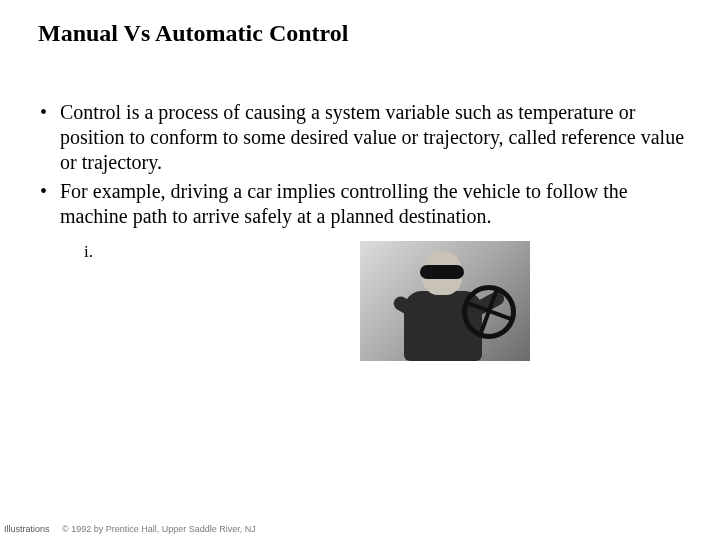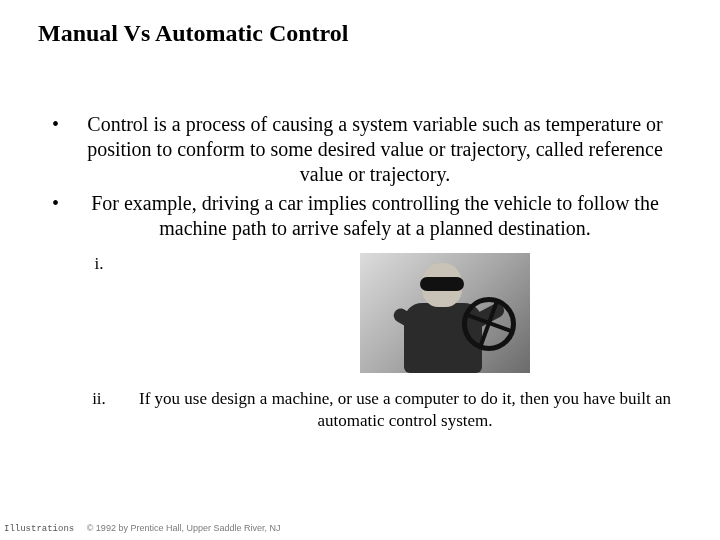--- a/index.html
+++ b/index.html
@@ -10,38 +10,37 @@
     background: #ffffff;
     font-family: "Times New Roman", Times, serif;
     color: #000000;
     overflow: hidden;
   }
   .slide {
     width: 720px;
     height: 540px;
     position: relative;
     box-sizing: border-box;
-    text-align: center;
   }
   .title {
     position: absolute;
     top: 20px;
     left: 38px;
     font-size: 24px;
     font-weight: bold;
   }
   .body {
     position: absolute;
     top: 100px;
     left: 38px;
     right: 30px;
   }
   ul.top {
     list-style: none;
-    margin: 12px;
+    margin: 0;
     padding: 0;
   }
   ul.top > li {
     position: relative;
     padding-left: 22px;
     font-size: 20px;
     line-height: 1.25;
     margin-bottom: 4px;
   }
   ul.top > li::before {
@@ -160,21 +159,20 @@
     position: absolute;
     bottom: 6px;
     left: 4px;
     font-size: 9px;
     color: #7a7a7a;
     font-family: Arial, sans-serif;
   }
   .footer span:first-child {
     color: #555;
     margin-right: 10px;
-    font-family: Liberation Mono, monospace;
   }
 </style>
 </head>
 <body>
 
 <div class="slide">
 
   <div class="title">Manual Vs Automatic Control</div>
 
   <div class="body">
@@ -192,24 +190,20 @@
             <div class="arm-l"></div>
             <div class="arm-r"></div>
             <div class="head"></div>
             <div class="goggles"></div>
             <div class="wheel"></div>
             <div class="spoke1"></div>
             <div class="spoke2"></div>
           </div>
         </div>
       </li>
-      <li>
-        <span class="marker">ii.</span>
-        <span>If you use design a machine, or use a computer to do it, then you have built an automatic control system.</span>
-      </li>
     </ol>
   </div>
 
   <div class="footer">
     <span>Illustrations</span>
     <span>© 1992 by Prentice Hall, Upper Saddle River, NJ</span>
   </div>
 
 </div>
 

